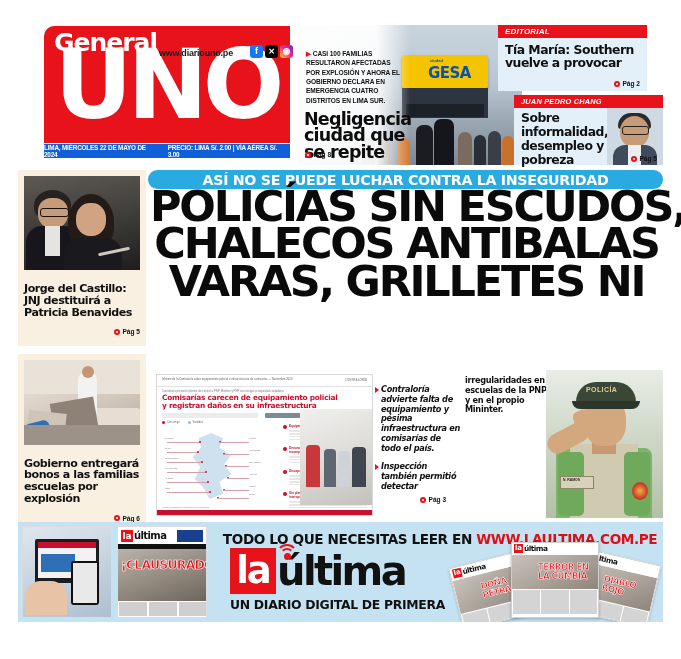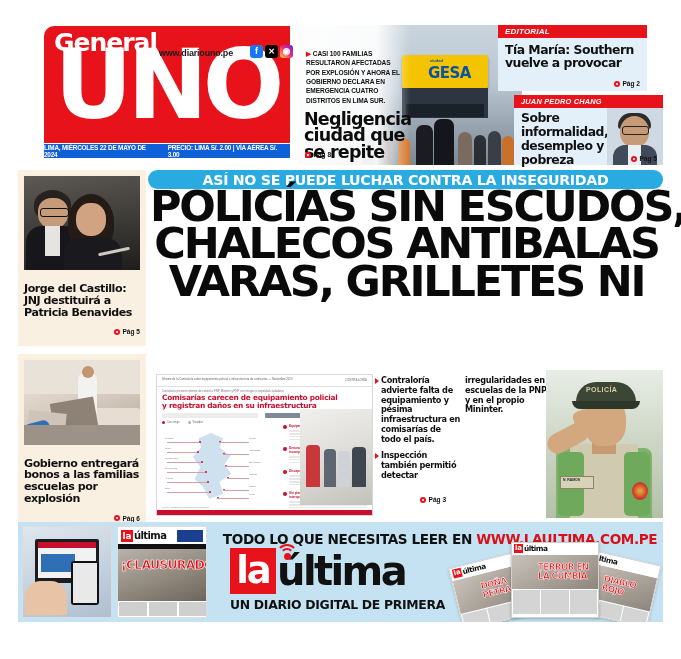--- a/index.html
+++ b/index.html
@@ -145,21 +145,21 @@
   .card-l div{height:1.6px;background:#e6e6e6;margin-bottom:1.2px;border-radius:1px;}
   .info-photo{position:absolute;right:0;top:34px;width:72px;height:96px;background:
      linear-gradient(160deg,#f0f0ee 0%,#dedcd8 50%,#c3c1bb 100%);}
   .ip-person{position:absolute;bottom:18px;border-radius:4px 4px 0 0;}
   .info-bar{position:absolute;left:0;bottom:0;width:100%;height:5px;background:#c8102e;}
   .info-foot{position:absolute;left:5px;bottom:6px;font-size:2.4px;color:#888;}
 
   
   .bullets{position:absolute;left:357px;top:358px;width:88px;font-size:8.2px;font-weight:bold;line-height:1.19;
     color:#111;letter-spacing:-0.3px;font-family:"DejaVu Sans", sans-serif;}
-  .bullets p{margin:0 0 7px 0;position:relative;padding-left:6px;}
+  .bullets p{margin:9px 0 7px 0;position:relative;padding-left:6px;font-style:italic;}
   .bullets p:before{content:"";position:absolute;left:0;top:2px;width:0;height:0;
     border-left:4px solid #e8121a;border-top:3px solid transparent;border-bottom:3px solid transparent;}
   .bullets2{position:absolute;left:447px;top:358px;width:86px;font-size:8.2px;font-weight:bold;line-height:1.19;
     color:#111;letter-spacing:-0.3px;font-family:"DejaVu Sans", sans-serif;}
   .bl-pag{position:absolute;left:400px;top:477px;background:#ffffff;padding:1px 2px;}
 
   
   .cop{position:absolute;left:528px;top:352px;width:117px;height:148px;overflow:hidden;}
   .cop-bg{position:absolute;inset:0;background:linear-gradient(180deg,#e8ede6 0%,#cfd8c8 45%,#b4c0a7 100%);}
   .cop-vest{position:absolute;left:10px;top:78px;width:96px;height:70px;background:#7fb36b;border-radius:8px 8px 0 0;}

